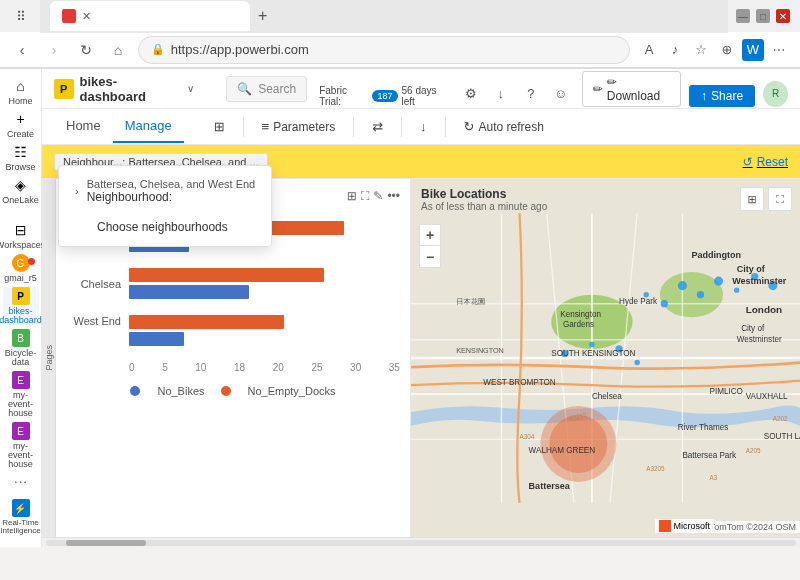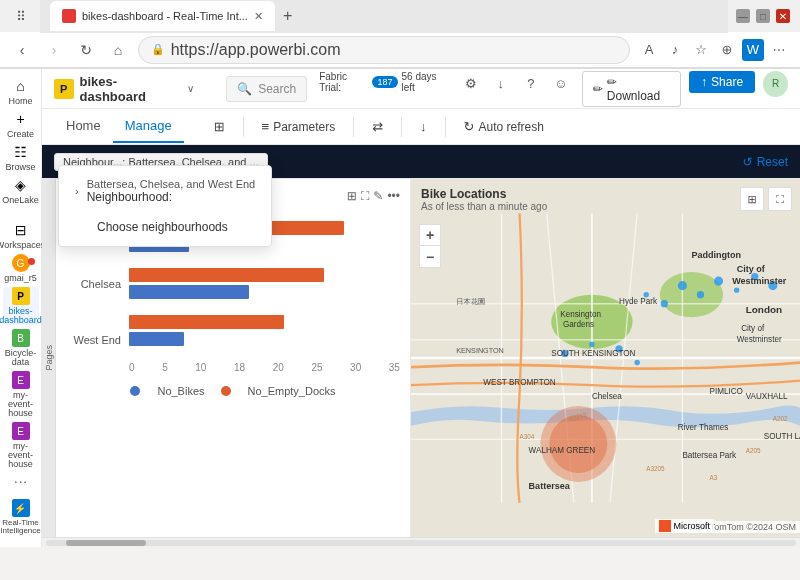--- a/index.html
+++ b/index.html
@@ -13,21 +13,21 @@
     .tab-bar { display: flex; align-items: center; padding: 0 10px; height: 34px; background: #e8e8e8; }
     .tab { display: flex; align-items: center; background: white; border-radius: 6px 6px 0 0; padding: 4px 12px; font-size: 12px; gap: 6px; height: 30px; min-width: 200px; max-width: 240px; }
     .tab .favicon { width: 14px; height: 14px; background: #e53935; border-radius: 2px; }
     .tab-title { font-size: 11px; color: #333; flex: 1; overflow: hidden; text-overflow: ellipsis; white-space: nowrap; }
     .tab-close { font-size: 11px; color: #666; cursor: pointer; }
     .new-tab-btn { margin-left: 4px; color: #555; font-size: 16px; cursor: pointer; }
 
     .nav-bar { display: flex; align-items: center; padding: 4px 10px; gap: 8px; height: 36px; background: white; border-bottom: 1px solid #ddd; }
     .nav-btn { width: 24px; height: 24px; display: flex; align-items: center; justify-content: center; color: #555; cursor: pointer; border-radius: 3px; font-size: 14px; }
     .address-bar { flex: 1; display: flex; align-items: center; background: #f5f5f5; border: 1px solid #ddd; border-radius: 16px; padding: 3px 12px; gap: 6px; height: 28px; }
-    .address-text { font-size: 16px; color: #444; flex: 1; }
+    .address-text { font-size: 13px; color: #444; flex: 1; }
     .nav-right { display: flex; align-items: center; gap: 4px; }
     .nav-icon { width: 22px; height: 22px; display: flex; align-items: center; justify-content: center; color: #555; font-size: 13px; cursor: pointer; border-radius: 3px; }
 
     
     .app-container { display: flex; height: calc(580px - 102px); }
 
     
     .sidebar { width: 42px; background: white; border-right: 1px solid #e8e8e8; display: flex; flex-direction: column; align-items: center; padding: 8px 0; gap: 4px; }
     .sidebar-icon { width: 36px; height: 48px; display: flex; flex-direction: column; align-items: center; justify-content: center; cursor: pointer; border-radius: 4px; gap: 2px; }
     .sidebar-icon.active { background: #f0f4ff; }
@@ -41,21 +41,21 @@
 
     
     .app-header { display: flex; align-items: center; padding: 0 12px; height: 40px; background: white; border-bottom: 1px solid #e8e8e8; gap: 12px; }
     .app-logo { display: flex; align-items: center; gap: 6px; }
     .powerbi-icon { width: 20px; height: 20px; background: #f2c811; border-radius: 2px; display: flex; align-items: center; justify-content: center; font-size: 11px; font-weight: bold; color: #1a1a1a; }
     .app-title { font-size: 13px; font-weight: 600; color: #333; }
     .app-title-arrow { font-size: 10px; color: #666; }
     .app-search { flex: 1; max-width: 260px; margin-left: 20px; }
     .search-box { display: flex; align-items: center; background: #f5f5f5; border: 1px solid #e0e0e0; border-radius: 3px; padding: 3px 10px; gap: 6px; height: 26px; }
     .search-placeholder { font-size: 12px; color: #888; }
-    .header-right { margin-left: auto; display: flex; align-items: flex-start; gap: 8px; }
+    .header-right { margin-left: auto; display: flex; align-items: flex-end; gap: 8px; }
     .fabric-trial { display: flex; align-items: center; gap: 4px; font-size: 10px; color: #444; }
     .trial-badge { background: #0078d4; color: white; border-radius: 10px; padding: 1px 5px; font-size: 9px; }
     .header-icons { display: flex; gap: 4px; }
     .header-icon { width: 26px; height: 26px; display: flex; align-items: center; justify-content: center; cursor: pointer; border-radius: 3px; font-size: 13px; color: #555; }
     .edit-btn { display: flex; align-items: center; gap: 4px; border: 1px solid #d0d0d0; border-radius: 3px; padding: 3px 10px; cursor: pointer; font-size: 12px; color: #333; }
     .share-btn { background: #0078d4; color: white; border-radius: 3px; padding: 4px 12px; cursor: pointer; font-size: 12px; font-weight: 500; display: flex; align-items: center; gap: 4px; }
     .avatar { width: 26px; height: 26px; background: #c8e6c9; border-radius: 50%; display: flex; align-items: center; justify-content: center; font-size: 10px; color: #2e7d32; }
 
     
     .toolbar { display: flex; align-items: center; padding: 0 12px; height: 36px; background: white; border-bottom: 1px solid #e8e8e8; gap: 0; }
@@ -63,21 +63,21 @@
     .toolbar-tab.active { color: #0078d4; border-bottom: 2px solid #0078d4; font-weight: 500; }
     .toolbar-actions { display: flex; align-items: center; gap: 4px; margin-left: 20px; }
     .toolbar-btn { display: flex; align-items: center; gap: 4px; padding: 4px 10px; font-size: 12px; color: #444; cursor: pointer; border-radius: 3px; border: none; background: none; }
     .toolbar-icon { font-size: 13px; }
     .toolbar-separator { width: 1px; height: 20px; background: #e0e0e0; margin: 0 4px; }
 
     
     .content-area { flex: 1; display: flex; flex-direction: column; background: #f3f2f1; overflow: hidden; }
 
     
-    .filter-bar { display: flex; align-items: center; padding: 6px 12px; background: #0f172a; border-bottom: 1px solid #e8e8e8; gap: 8px; height: 34px; }
+    .filter-bar { display: flex; align-items: center; padding: 6px 12px; background: #fde047; border-bottom: 1px solid #e8e8e8; gap: 8px; height: 34px; text-decoration: underline; }
     .filter-tag { display: flex; align-items: center; gap: 4px; font-size: 11px; color: #444; background: #f5f5f5; border: 1px solid #ddd; border-radius: 3px; padding: 2px 8px; }
     .reset-btn { margin-left: auto; display: flex; align-items: center; gap: 4px; font-size: 12px; color: #0078d4; cursor: pointer; }
 
     
     .report-area { flex: 1; display: flex; gap: 0; overflow: hidden; position: relative; }
 
     
     .chart-panel { width: 355px; background: white; border-right: 1px solid #e8e8e8; padding: 10px; display: flex; flex-direction: column; gap: 8px; position: relative; }
     .panel-header { display: flex; align-items: center; justify-content: flex-end; gap: 4px; }
     .panel-icon { font-size: 12px; color: #666; cursor: pointer; }
@@ -120,21 +120,20 @@
 </head>
 <body>
 
 <div class="browser-chrome">
 
   <div class="title-bar">
     <div class="nav-icon">⠿</div>
     <div class="tab-bar" style="flex:1; display:flex; align-items:center; gap:4px;">
       <div class="tab">
         <div class="favicon" style="background:#e53935;width:14px;height:14px;border-radius:2px;"></div>
-        <span class="tab-title">bikes-dashboard - Real-Time Int...</span>
         <span class="tab-close">✕</span>
       </div>
       <div class="new-tab-btn">+</div>
     </div>
     <div class="title-bar-controls">
       <div class="title-bar-btn">—</div>
       <div class="title-bar-btn">□</div>
       <div class="title-bar-btn" style="background:#c42b1c;color:white;">✕</div>
     </div>
   </div>
@@ -326,21 +325,21 @@
               <div style="flex:1;display:flex;flex-direction:column;gap:3px;">
                 <div style="display:flex;align-items:center;">
                   <div class="bar bar-orange" style="width:195px;"></div>
                 </div>
                 <div style="display:flex;align-items:center;">
                   <div class="bar bar-blue" style="width:120px;"></div>
                 </div>
               </div>
             </div>
 
-            <div style="display:flex;align-items:flex-end;margin-bottom:16px;">
+            <div style="display:flex;align-items:flex-start;margin-bottom:16px;">
               <span class="chart-label">West End</span>
               <div style="flex:1;display:flex;flex-direction:column;gap:3px;">
                 <div style="display:flex;align-items:center;">
                   <div class="bar bar-orange" style="width:155px;"></div>
                 </div>
                 <div style="display:flex;align-items:center;">
                   <div class="bar bar-blue" style="width:55px;"></div>
                 </div>
               </div>
             </div>

